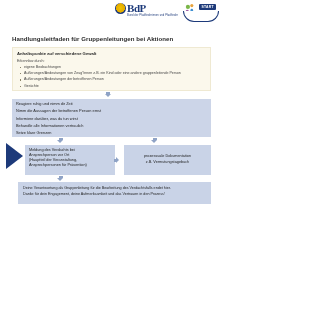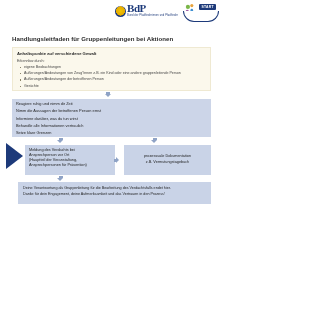--- a/index.html
+++ b/index.html
@@ -27,21 +27,21 @@
   .logos {
     position: absolute;
     right: 6px;
     top: 3px;
     display: flex;
     align-items: flex-start;
     gap: 5px;
   }
   .logo-bdp {
     display: flex;
-    align-items: flex-end;
+    align-items: flex-start;
     gap: 1px;
   }
   .logo-bdp .mark {
     width: 11px;
     height: 11px;
     border-radius: 50%;
     background: radial-gradient(circle at 50% 45%, #f2c400 0%, #e3a900 55%, #1d3a7a 58%, #1d3a7a 100%);
     flex: 0 0 auto;
   }
   .logo-bdp .wordmark {

